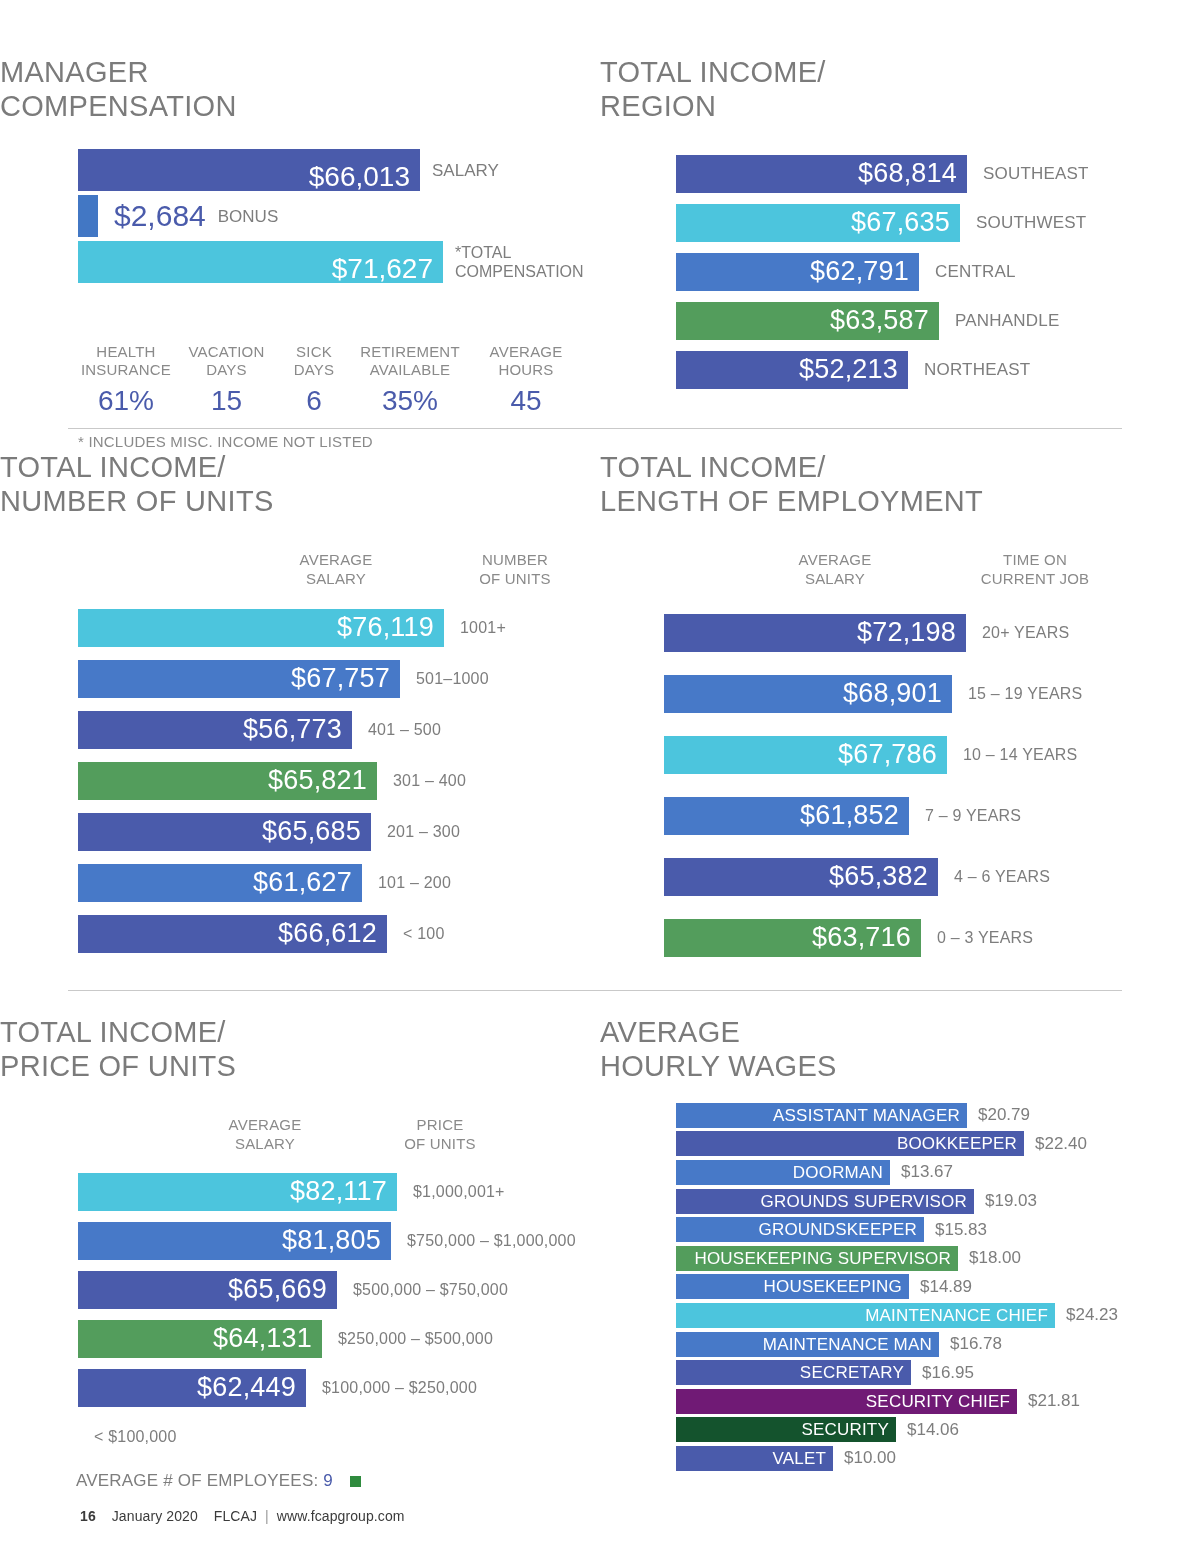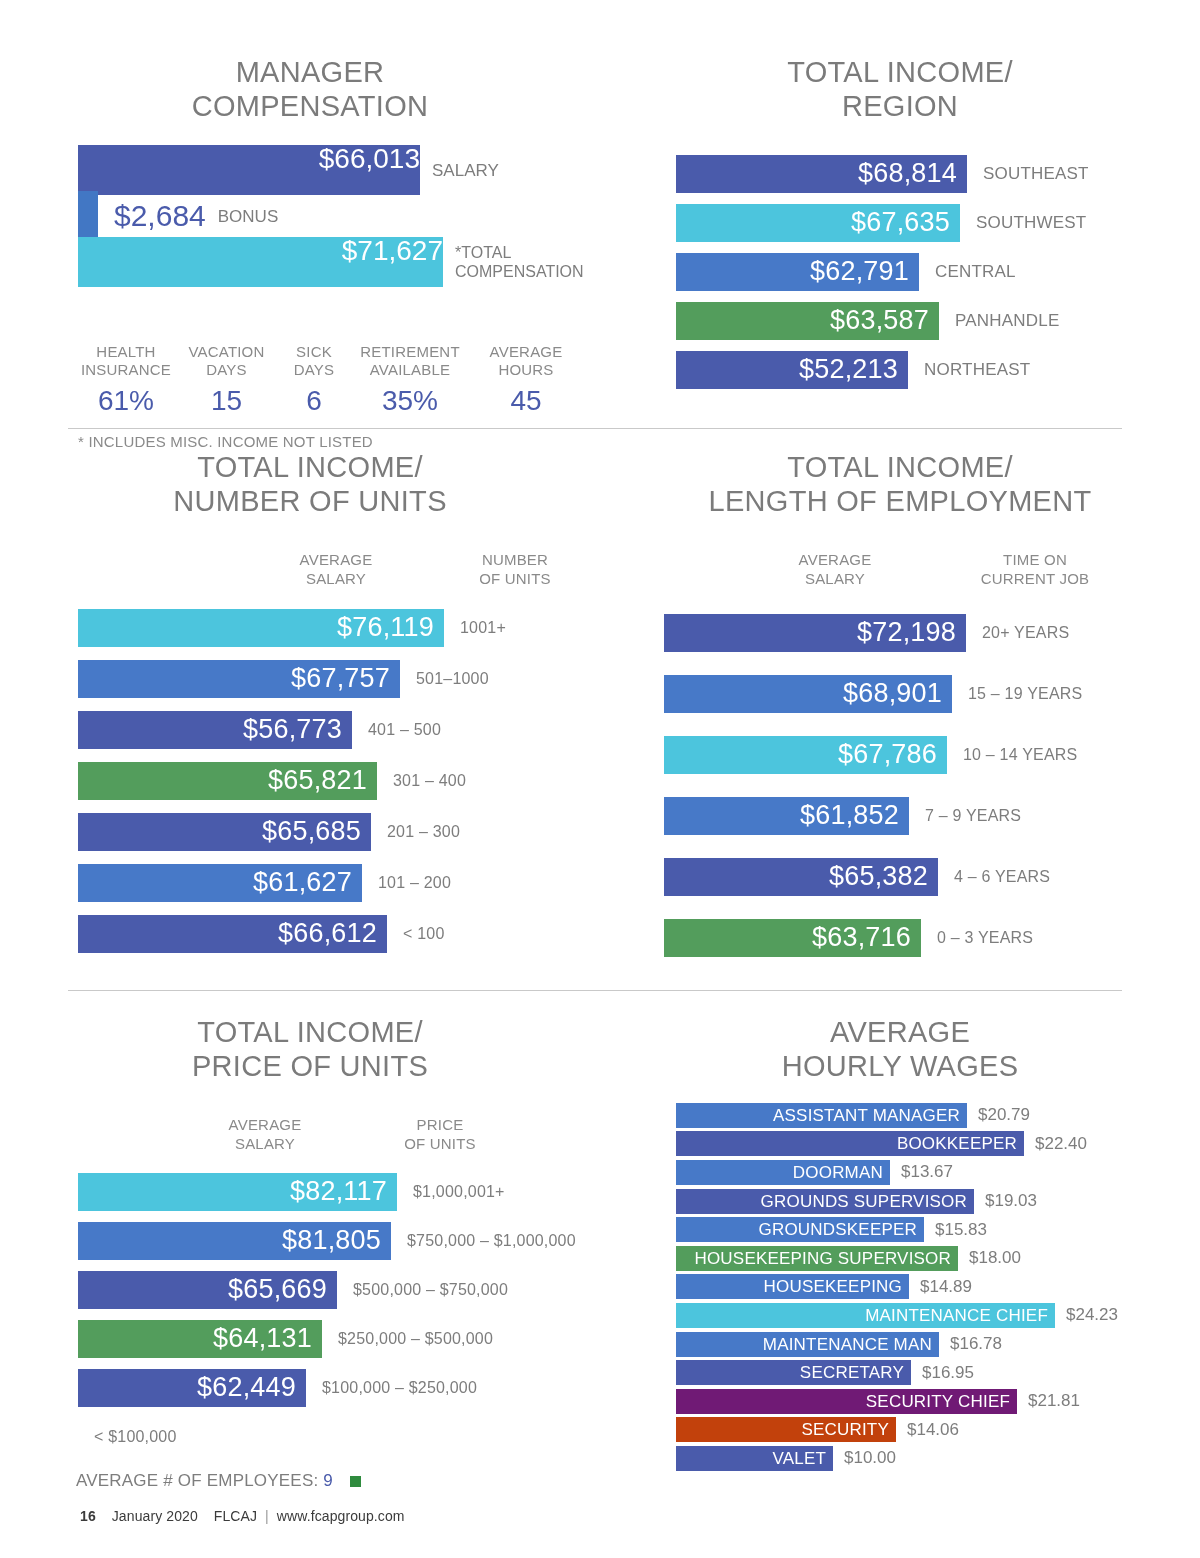--- a/index.html
+++ b/index.html
@@ -8,21 +8,21 @@
     font-family:"Liberation Sans", sans-serif;
     -webkit-font-smoothing:antialiased;
     position:relative;overflow:hidden;
   }
   .page{position:relative;width:1200px;height:1558px;}
 
   
   .panel{position:absolute;}
   .panel-title{
     color:#7b7b7b;font-size:29px;line-height:34px;
-    text-align:center;letter-spacing:.3px;font-weight:400;
+    letter-spacing:.3px;font-weight:400;
     white-space:pre-line;
   }
   .divider{position:absolute;left:68px;width:1054px;height:1px;background:#c9c9c9;}
 
   .colhead{
     position:absolute;color:#8a8a8a;font-size:15px;line-height:19px;
     text-align:center;white-space:pre-line;letter-spacing:.2px;
   }
   .row{position:relative;display:flex;align-items:center;}
   .bar{
@@ -35,21 +35,21 @@
   }
   .row .cat{
     color:#7d7d7d;font-size:16px;white-space:nowrap;letter-spacing:.2px;
   }
 
   
   #mgr-panel{left:0;top:55px;width:620px;}
   #mgr-title{left:0;top:0;width:620px;}
   .mgr-bars{position:absolute;left:78px;top:92px;}
   .mgr-row{height:46px;display:flex;align-items:center;}
-  .mgr-bar{height:50px;display:flex;align-items:flex-start;justify-content:flex-end;box-sizing:border-box;}
+  .mgr-bar{height:42px;display:flex;align-items:flex-end;justify-content:flex-end;padding-right:10px;box-sizing:border-box;}
   .mgr-bar .val{color:#fff;font-size:28px;line-height:28px;white-space:nowrap;}
   .mgr-out-val{color:#4a5bab;font-size:30px;margin-left:16px;white-space:nowrap;}
   .mgr-lab{color:#7d7d7d;font-size:17px;margin-left:12px;white-space:nowrap;line-height:19px;}
   .mgr-lab.two{white-space:pre-line;font-size:16px;line-height:19px;}
 
   .stats{position:absolute;left:78px;top:288px;width:530px;display:flex;}
   .stat{text-align:center;}
   .stat .sl{color:#8a8a8a;font-size:15px;line-height:18px;white-space:pre-line;letter-spacing:.2px;}
   .stat .sv{color:#4a5bab;font-size:28px;line-height:32px;margin-top:6px;}
   .footnote{position:absolute;left:78px;top:378px;color:#8a8a8a;font-size:15px;letter-spacing:.2px;}
@@ -415,21 +415,21 @@
           </div>
           <span class="hwage">$16.95</span>
         </div>
         <div class="hourly-row">
           <div class="hourly-bar" style="width: 341px; background: #701a75;">
             <span class="hname">SECURITY CHIEF</span>
           </div>
           <span class="hwage">$21.81</span>
         </div>
         <div class="hourly-row">
-          <div class="hourly-bar" style="width: 220px; background: #c2410c;">
+          <div class="hourly-bar" style="width: 220px; background: #14532d;">
             <span class="hname">SECURITY</span>
           </div>
           <span class="hwage">$14.06</span>
         </div>
         <div class="hourly-row">
           <div class="hourly-bar" style="width: 157px; background: rgb(74, 91, 171);">
             <span class="hname">VALET</span>
           </div>
           <span class="hwage">$10.00</span>
         </div>

